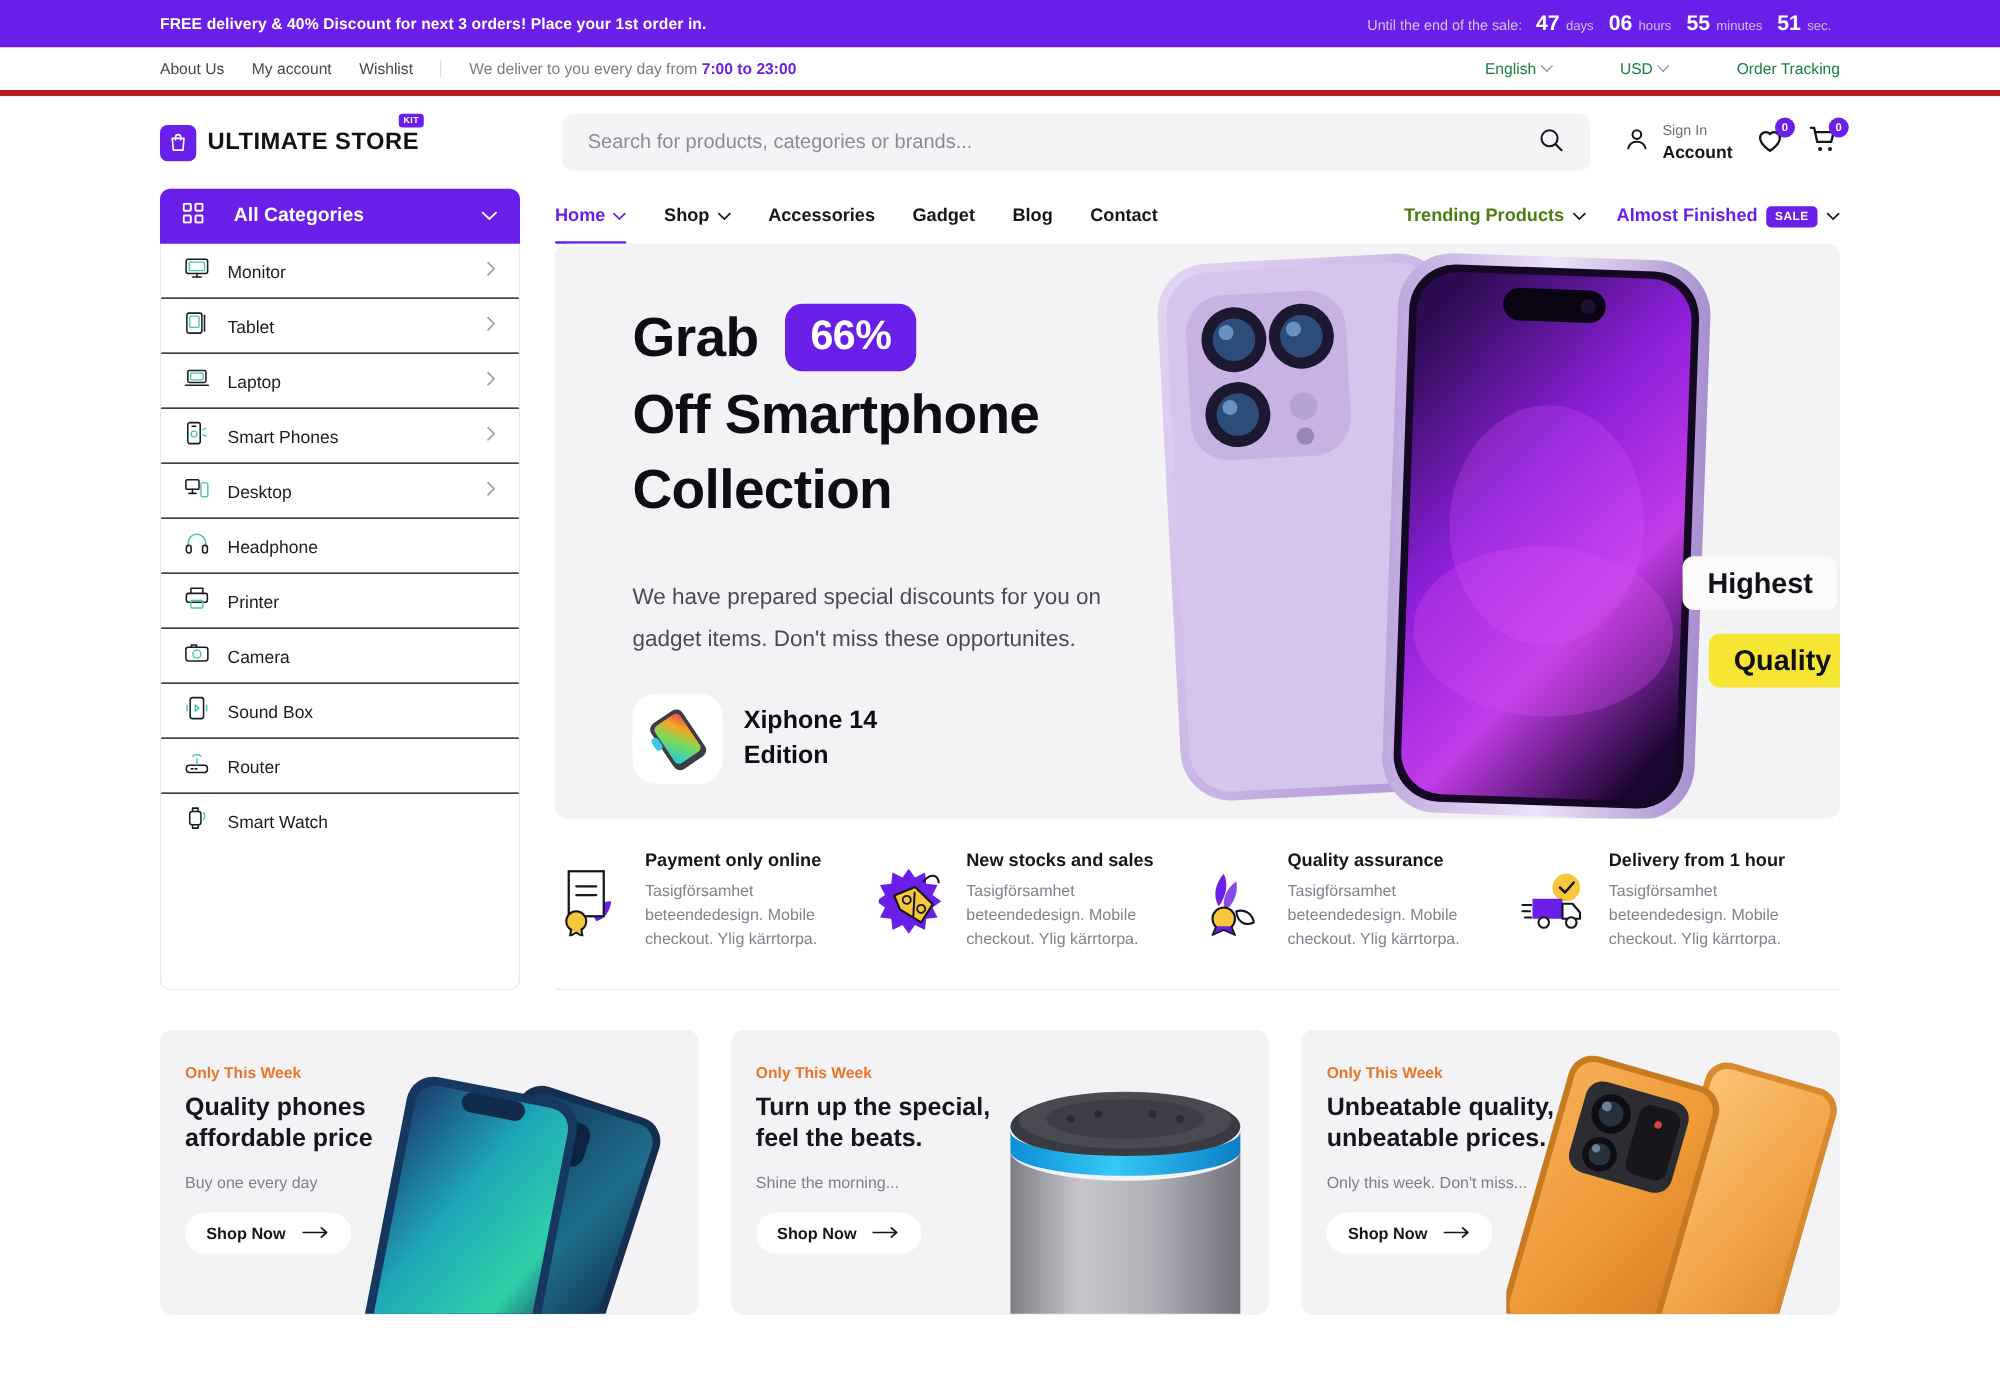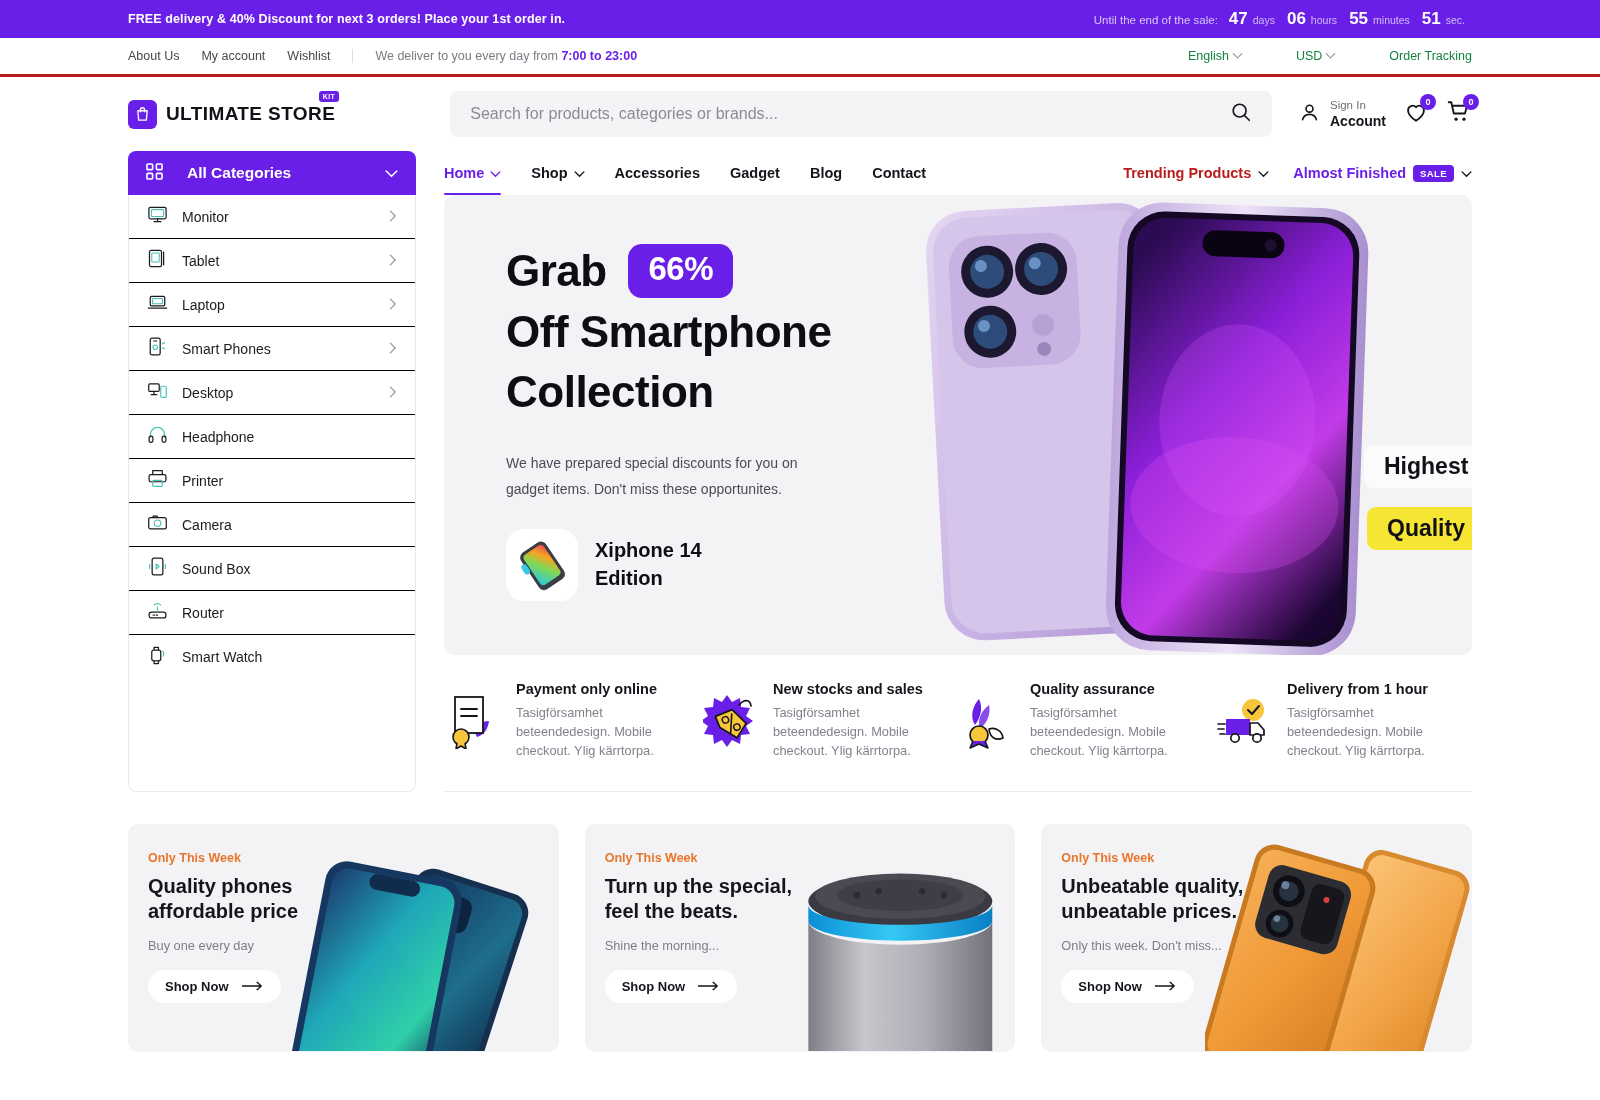--- a/index.html
+++ b/index.html
@@ -19,21 +19,21 @@
   }
   .promo-text { font-size: 12.5px; font-weight: bold; letter-spacing: .1px; }
   .promo-timer { margin-left: auto; display: flex; align-items: baseline; gap: 5px; }
   .timer-label { font-size: 11.5px; color: #D7C6F7; margin-right: 6px; }
   .t-num { font-size: 17px; font-weight: bold; color: #fff; }
   .t-unit { font-size: 10.5px; color: #D0BCF5; margin-right: 7px; }
 
   
   .util-bar {
     height: 39px; background: #fff;
-    border-bottom: 3px solid #b91c1c;
+    border-bottom: 5px solid #b91c1c;
     display: flex; align-items: center;
     padding: 0 128px; font-size: 12.5px; color: #46464F;
   }
   .util-left { display: flex; align-items: center; gap: 22px; }
   .util-left a { color: #46464F; text-decoration: none; }
   .util-divider { width: 1px; height: 14px; background: #DEDEE5; }
   .util-deliver { color: #7B7B85; }
   .util-deliver b { color: #6A1FE8; font-weight: bold; }
   .util-right { margin-left: auto; display: flex; align-items: center; gap: 20px; }
   .util-right .u-item { display: flex; align-items: center; gap: 5px; color: #15803d; cursor: pointer; margin-left: 35px;}
@@ -93,21 +93,21 @@
     display: flex; align-items: center; gap: 6px;
     font-size: 14.5px; font-weight: bold; color: #15151C;
     height: 44px; cursor: pointer; text-decoration: none; position: relative;
   }
   .mainnav .nav-item.active { color: #6A1FE8; }
   .mainnav .nav-item.active::after {
     content: ""; position: absolute; left: 0; right: 0; bottom: 0;
     height: 2.5px; background: #6A1FE8; border-radius: 2px;
   }
   .nav-right { margin-left: auto; display: flex; align-items: center; gap: 24px; }
-  .nav-right .nav-item { display: flex; align-items: center; gap: 7px; font-size: 14.5px; font-weight: bold; color: #b91c1c; cursor: pointer; }
+  .nav-right .nav-item { display: flex; align-items: center; gap: 7px; font-size: 14.5px; font-weight: bold; color: #4d7c0f; cursor: pointer; }
   .nav-right .nav-item.accent { color: #6A1FE8; }
   .sale-pill {
     background: #6A1FE8; color: #fff; font-size: 9.5px; font-weight: bold;
     padding: 3px 7px; border-radius: 4px; letter-spacing: .4px;
   }
 
   
   .content { display: flex; padding: 0 128px; }
   .sidebar {
     width: 288px; border: 1px solid #E9E9EF; border-top: none;
@@ -129,33 +129,33 @@
     height: 460px; background: #F3F3F6; border-radius: 10px;
     position: relative; overflow: hidden; display: flex;
   }
   .hero-left { padding: 46px 0 0 62px; width: 560px; position: relative; z-index: 3;}
   .hero-h1 { font-size: 44px; font-weight: bold; color: #0D0D14; line-height: 1.38; letter-spacing: -.5px; }
   .disc-pill {
     display: inline-block; background: #6A1FE8; color: #fff;
     font-size: 33px; font-weight: bold; border-radius: 14px;
     padding: 2px 20px 6px; margin-left: 10px; vertical-align: 6px;
   }
-  .hero-sub { margin-top: 27px; font-size: 14px; color: #4B4B57; line-height: 1.88; }
+  .hero-sub { margin-top: 38px; font-size: 18px; color: #4B4B57; line-height: 1.88; }
   .hero-prod { margin-top: 26px; display: flex; align-items: center; gap: 17px; }
   .prod-thumb {
     width: 72px; height: 72px; border-radius: 18px; background: #fff;
     display: flex; align-items: center; justify-content: center; overflow: hidden;
   }
   .prod-name { font-size: 20px; font-weight: bold; color: #0D0D14; line-height: 1.38; }
   .hero-right { position: absolute; right: 0; top: 0; bottom: 0; width: 620px; }
   .tag-white, .tag-yellow {
     position: absolute; font-size: 23px; font-weight: bold; color: #111118;
     padding: 8px 20px; border-radius: 9px; z-index: 4;
   }
-  .tag-white { background: #FBFBFB; left: 512px; top: 250px; }
+  .tag-white { background: #FBFBFB; left: 494px; top: 250px; }
   .tag-yellow { background: #F7E533; left: 515px; top: 312px; }
 
   
   .features {
     display: flex; padding: 26px 0 30px; border-bottom: 1px solid #EDEDF1;
     margin: 0 0 0 0;
   }
   .feat { flex: 1; display: flex; gap: 14px; align-items: flex-start; padding-right: 14px;}
   .feat-ico { width: 58px; flex-shrink: 0; display: flex; align-items: center; justify-content: center; padding-top: 12px;}
   .feat-title { font-size: 14.5px; font-weight: bold; color: #15151C; margin-bottom: 6px; }

